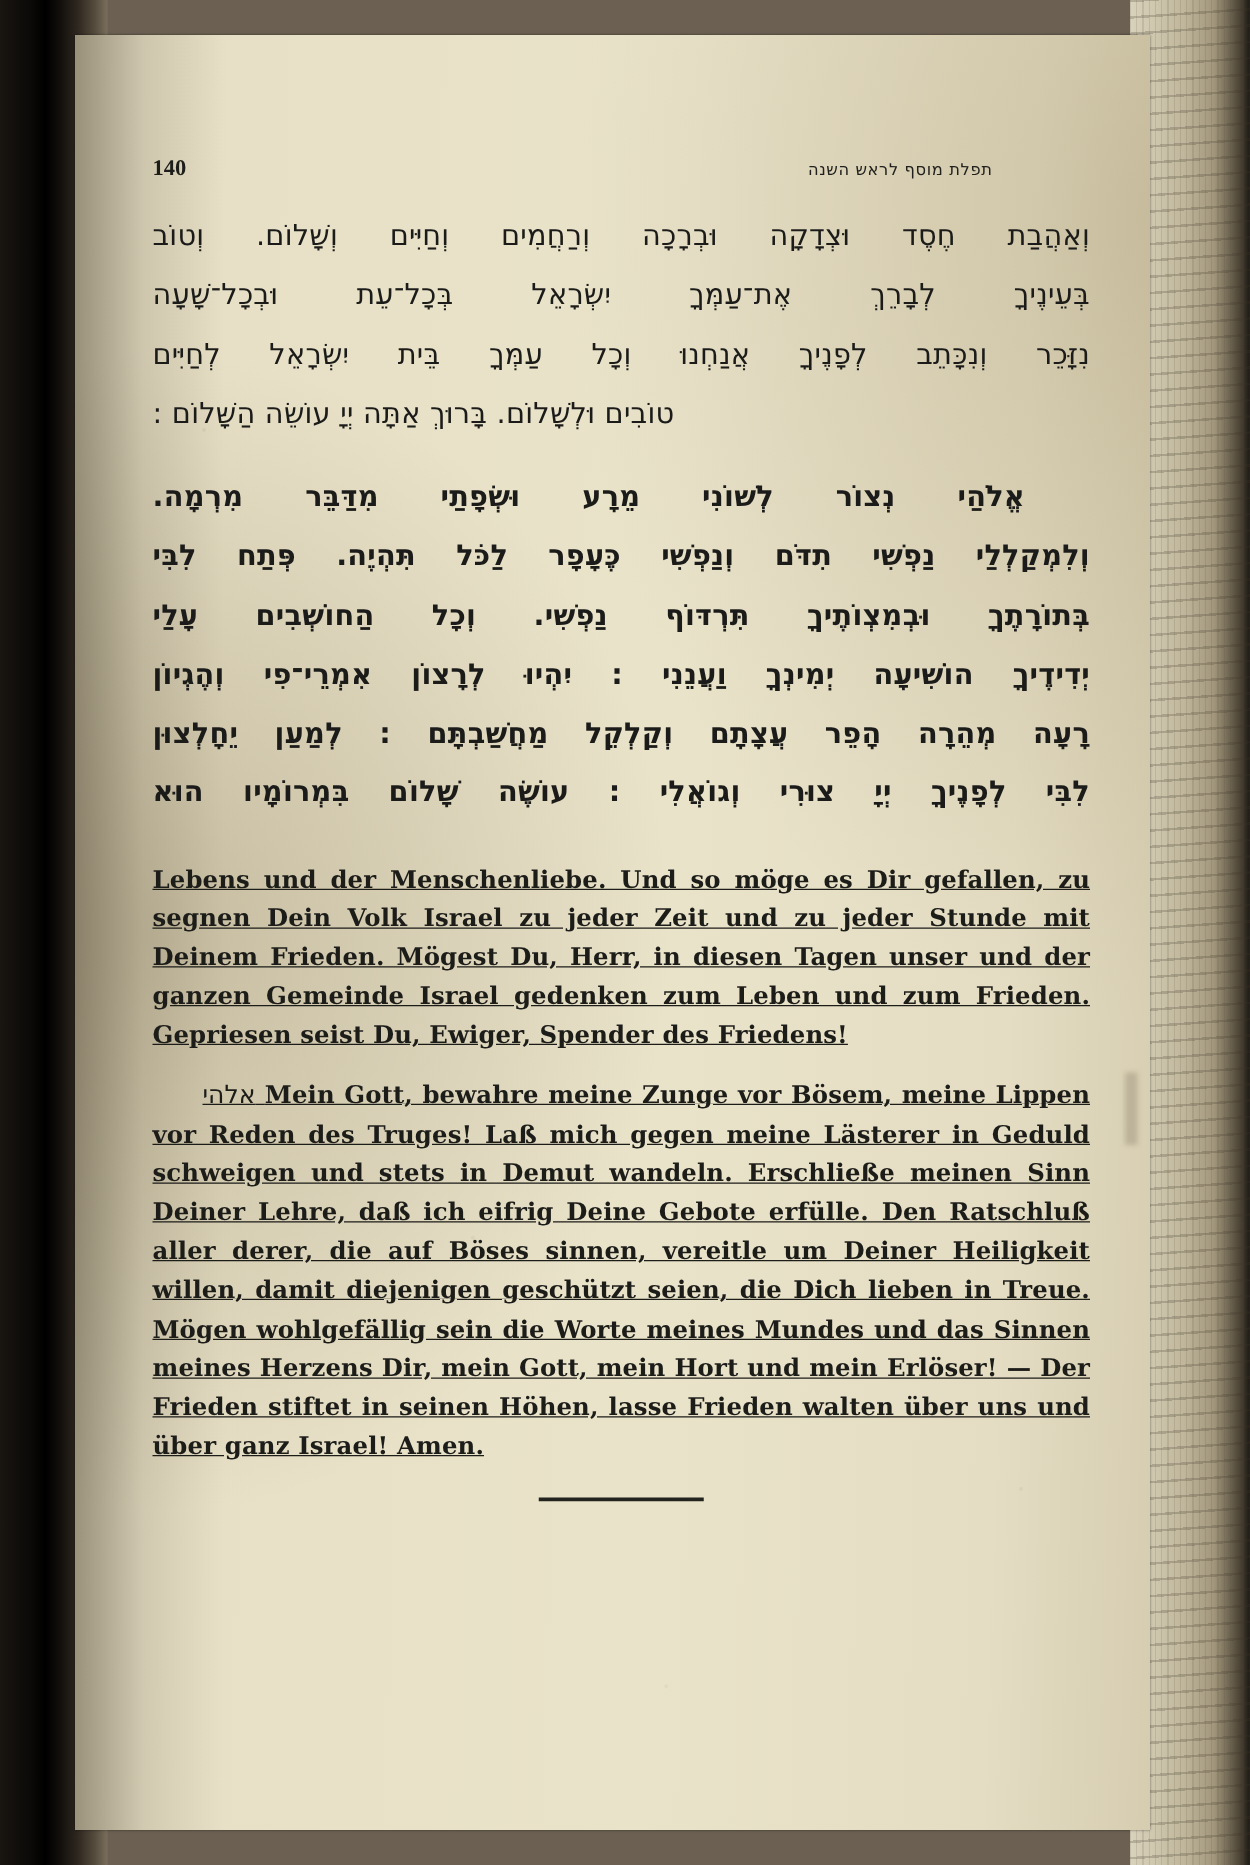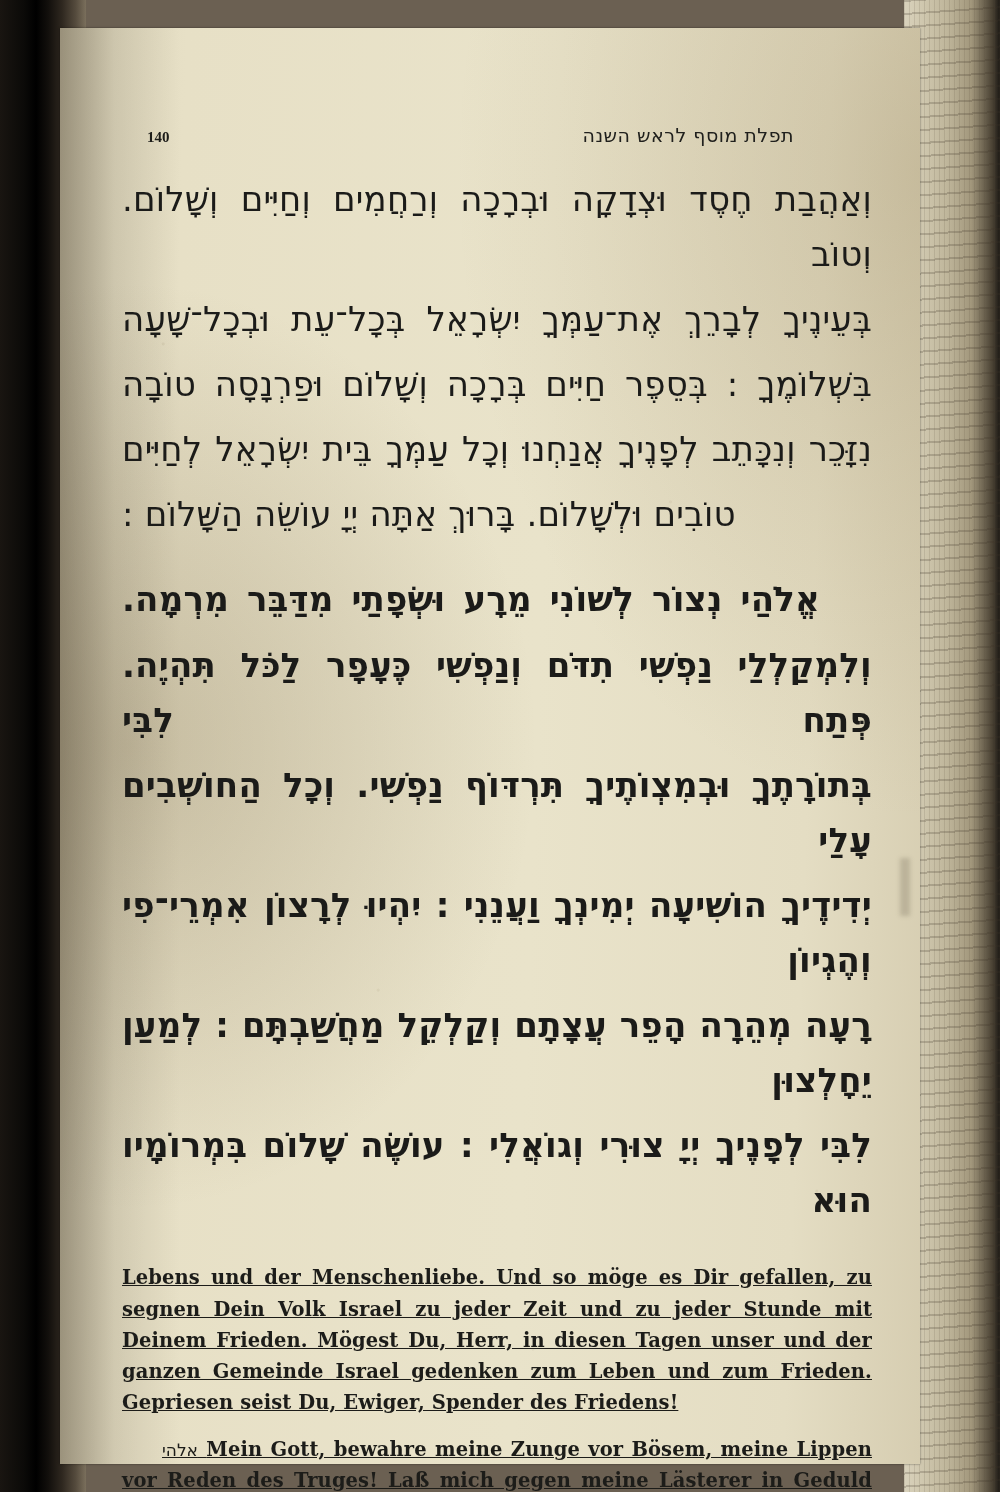--- a/index.html
+++ b/index.html
@@ -104,40 +104,39 @@
   
   .runhead {
     display: flex;
     align-items: baseline;
     justify-content: space-between;
     direction: rtl;
     margin-bottom: 26px;
   }
   .runhead .hebrew-head {
     font-family: "DejaVu Sans", sans-serif;
-    font-size: 19px;
+    font-size: 13px;
     letter-spacing: .5px;
     color: #20201d;
     margin-right: 78px;
   }
   .runhead .folio {
     font-family: "Liberation Serif", serif;
     font-weight: bold;
-    font-size: 15px;
+    font-size: 18px;
     color: #1d1d1a;
     direction: ltr;
-    margin-left: 25px;
   }
 
   
   .hebrew-block {
     direction: rtl;
     text-align: justify;
     font-family: "DejaVu Sans", sans-serif;
-    font-size: 34px;
+    font-size: 23px;
     line-height: 1.62;
     color: #1b1b19;
     letter-spacing: .2px;
   }
   .hebrew-block p {
     margin: 0 0 10px 0;
     text-align: justify;
     text-align-last: justify;
   }
   .hebrew-block p.last-line-right {
@@ -167,21 +166,21 @@
   }
   .german-block p {
     margin: 0;
   }
   .german-block p + p {
     margin-top: 16px;
     text-indent: 40px;
   }
   .german-block .heb-inline {
     font-family: "DejaVu Sans", sans-serif;
-    font-size: 17px;
+    font-size: 20px;
     font-weight: 500;
     direction: rtl;
     unicode-bidi: isolate;
     letter-spacing: 0;
   }
 
   
   .bottom-rule {
     margin: 26px auto 0 auto;
     width: 132px;
@@ -217,21 +216,20 @@
       <div class="runhead">
         <div class="hebrew-head">תפלת מוסף לראש השנה</div>
         <div class="folio">140</div>
       </div>
 
       <div class="hebrew-block">
 
         <div>
           <p>וְאַהֲבַת חֶסֶד וּצְדָקָה וּבְרָכָה וְרַחֲמִים וְחַיִּים וְשָׁלוֹם. וְטוֹב</p>
           <p>בְּעֵינֶיךָ לְבָרֵךְ אֶת־עַמְּךָ יִשְׂרָאֵל בְּכָל־עֵת וּבְכָל־שָׁעָה</p>
-          <p>בִּשְׁלוֹמֶךָ : בְּסֵפֶר חַיִּים בְּרָכָה וְשָׁלוֹם וּפַרְנָסָה טוֹבָה</p>
           <p>נִזָּכֵר וְנִכָּתֵב לְפָנֶיךָ אֲנַחְנוּ וְכָל עַמְּךָ בֵּית יִשְׂרָאֵל לְחַיִּים</p>
           <p class="last-line-right" style="text-align:right;text-align-last:left;">טוֹבִים וּלְשָׁלוֹם. בָּרוּךְ אַתָּה יְיָ עוֹשֵׂה הַשָּׁלוֹם :</p>
         </div>
 
         <div class="heb-p2">
           <p style="text-align:justify;text-align-last:justify;"><span class="indent-start"></span><span>אֱלֹהַי נְצוֹר לְשׁוֹנִי מֵרָע וּשְׂפָתַי מִדַּבֵּר מִרְמָה.</span></p>
           <p>וְלִמְקַלְלַי נַפְשִׁי תִדֹּם וְנַפְשִׁי כֶּעָפָר לַכֹּל תִּהְיֶה. פְּתַח לִבִּי</p>
           <p>בְּתוֹרָתֶךָ וּבְמִצְוֹתֶיךָ תִּרְדּוֹף נַפְשִׁי. וְכָל הַחוֹשְׁבִים עָלַי</p>
           <p>יְדִידֶיךָ הוֹשִׁיעָה יְמִינְךָ וַעֲנֵנִי : יִהְיוּ לְרָצוֹן אִמְרֵי־פִי וְהֶגְיוֹן</p>
           <p>רָעָה מְהֵרָה הָפֵר עֲצָתָם וְקַלְקֵל מַחֲשַׁבְתָּם : לְמַעַן יֵחָלְצוּן</p>

